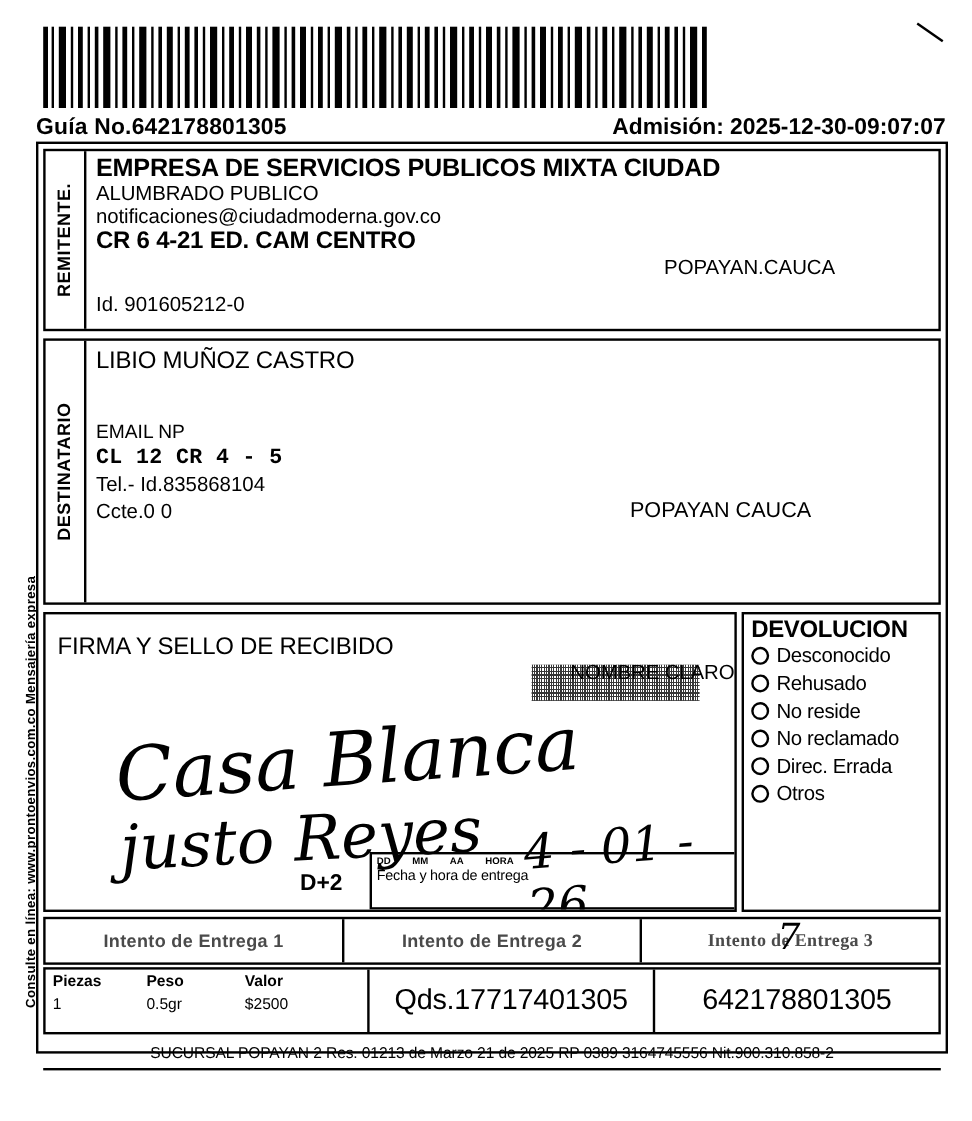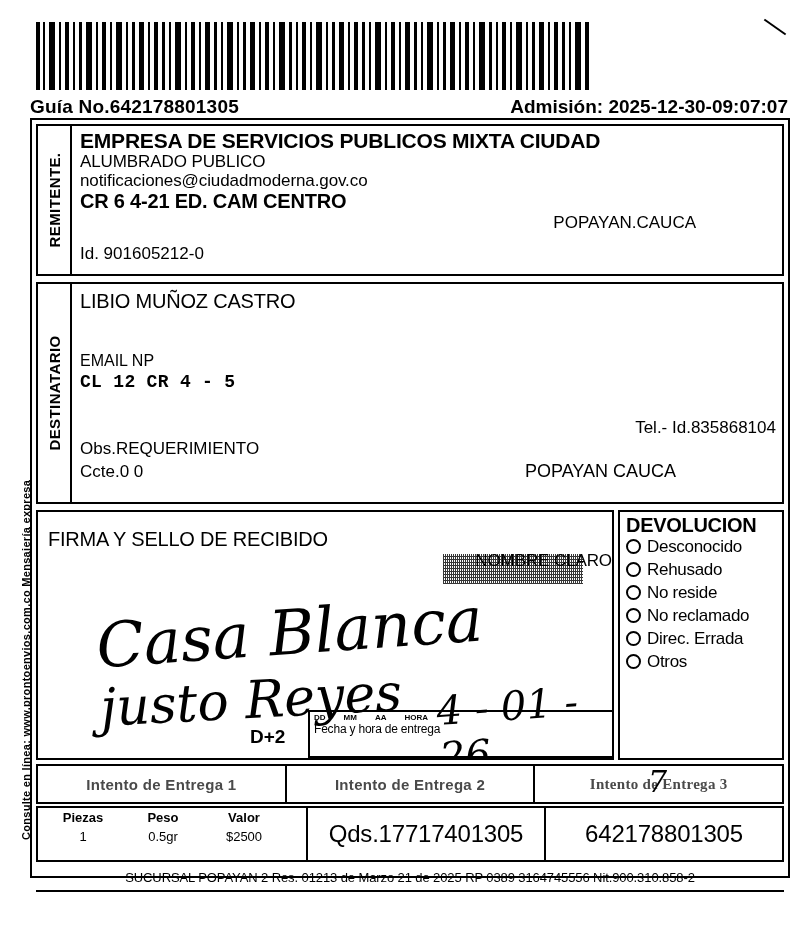--- a/index.html
+++ b/index.html
@@ -181,23 +181,21 @@
   .dest-addr {
     font-size: 18px;
     font-weight: bold;
     letter-spacing: 0.3px;
     line-height: 1.2;
     margin-top: 2px;
     font-family: Liberation Mono, monospace;
   }
   .dest-tel {
     font-size: 17px;
-    margin-top: 24px;
     line-height: 1.25;
-    text-align: right;
   }
   .dest-obs {
     font-size: 17px;
     line-height: 1.25;
   }
   .dest-row-last {
     display: flex;
     justify-content: space-between;
     align-items: flex-end;
     font-size: 17px;
@@ -369,21 +367,20 @@
   
   .blk-bottom {
     position: absolute;
     left: 4px;
     top: 686px;
     width: 748px;
     height: 56px;
     border: 2px solid #000;
     box-sizing: border-box;
     display: flex;
-    text-align: center;
   }
   .piezas {
     width: 270px;
     border-right: 2px solid #000;
     box-sizing: border-box;
     padding: 2px 0 0 6px;
   }
   .piezas-hdr, .piezas-val {
     display: flex;
     font-size: 13px;
@@ -551,21 +548,20 @@
 
     <div class="blk-dest">
       <div class="vlabel">
         <span>DESTINATARIO</span>
       </div>
       <div class="dest-body">
         <div class="dest-name">LIBIO MUÑOZ CASTRO</div>
         <div class="dest-email">EMAIL NP</div>
         <div class="dest-addr">CL 12 CR 4 - 5</div>
         <div class="dest-tel">Tel.- Id.835868104</div>
-        <div class="dest-obs">Obs.REQUERIMIENTO</div>
         <div class="dest-row-last">
           <div>Ccte.0 0</div>
           <div class="dest-city">POPAYAN CAUCA</div>
         </div>
       </div>
     </div>
 
     <div class="blk-firma">
       <div class="firma-title">FIRMA Y SELLO DE RECIBIDO</div>
       <div class="firma-sub">NOMBRE CLARO</div>

